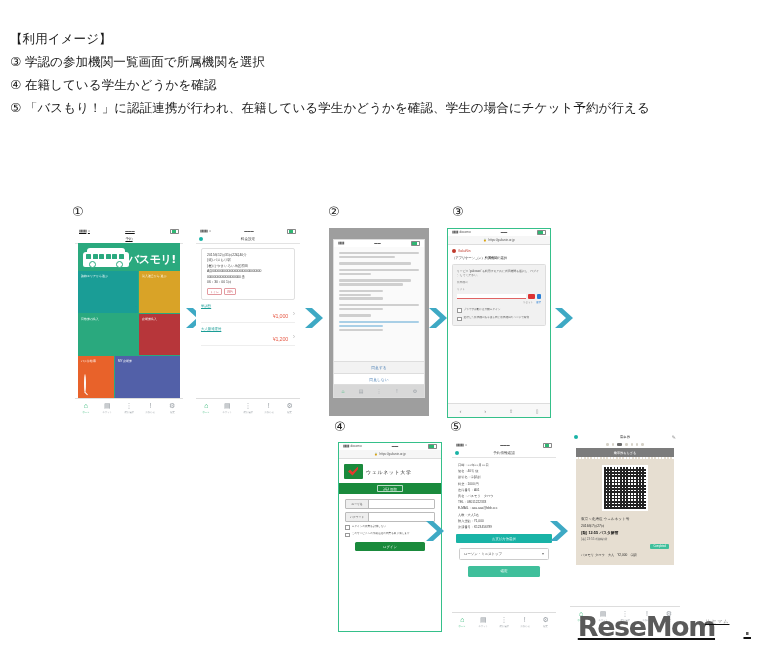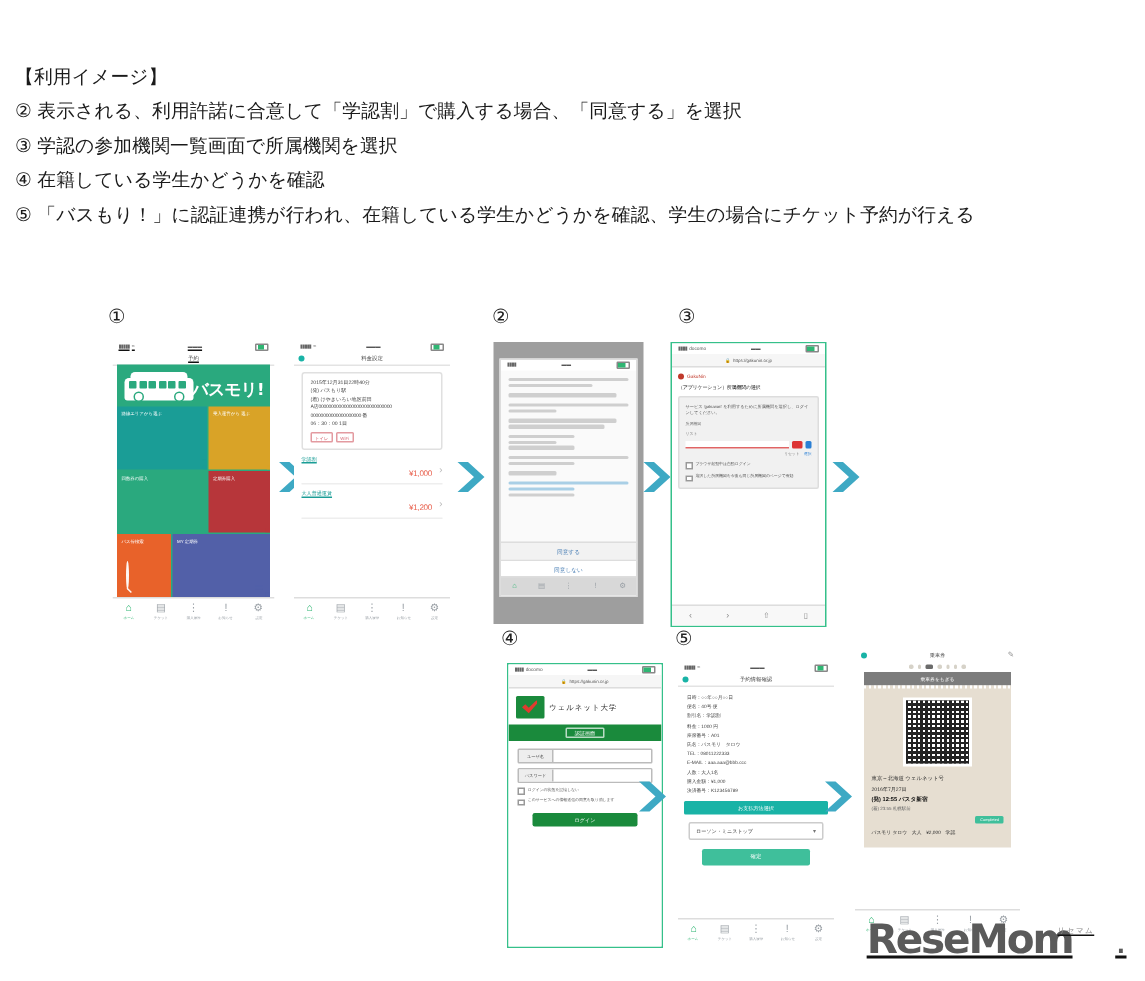--- a/index.html
+++ b/index.html
@@ -8,21 +8,21 @@
     width:763px;height:654px;
     background:#ffffff;
     font-family:"Liberation Sans","DejaVu Sans",sans-serif;
     color:#111;
     overflow:hidden;
     position:relative;
   }
   .page{position:relative;width:763px;height:654px;}
 
   
-  .textblock{position:absolute;left:10px;top:40px;width:740px;}
+  .textblock{position:absolute;left:10px;top:28px;width:740px;}
   .tline{font-size:12.5px;line-height:23px;color:#1a1a1a;white-space:nowrap;letter-spacing:.1px;}
   .tline.heading{font-size:12.5px;}
 
   
   .phone{position:absolute;background:#fff;}
   .phone-screen{width:100%;height:100%;background:#fff;overflow:hidden;position:relative;}
 
   .statusbar{height:7px;display:flex;align-items:center;justify-content:space-between;
     padding:0 4px;font-size:3.2px;color:#555;background:#fff;}
   .sb-left,.sb-mid,.sb-right{display:flex;align-items:center;gap:1.5px;line-height:1;}
@@ -208,21 +208,20 @@
   .rm-sub{font-size:5px;color:#8a8a8a;letter-spacing:1px;position:relative;top:-16px;left:-12px;}
   .rm-dot{font-size:27px;color:#5a5a5a;line-height:1;}
 </style>
 </head>
 <body>
 
 <div class="page">
 
   <div class="textblock">
     <div class="tline heading">【利用イメージ】</div>
-    <div class="tline">② 表示される、利用許諾に合意して「学認割」で購入する場合、「同意する」を選択</div>
     <div class="tline">③ 学認の参加機関一覧画面で所属機関を選択</div>
     <div class="tline">④ 在籍している学生かどうかを確認</div>
     <div class="tline">⑤ 「バスもり！」に認証連携が行われ、在籍している学生かどうかを確認、学生の場合にチケット予約が行える</div>
   </div>
 
   <div class="stepnum" style="left:72px;top:205px;">①</div>
   <div class="stepnum" style="left:328px;top:205px;">②</div>
   <div class="stepnum" style="left:452px;top:205px;">③</div>
   <div class="stepnum" style="left:334px;top:420px;">④</div>
   <div class="stepnum" style="left:450px;top:420px;">⑤</div>

